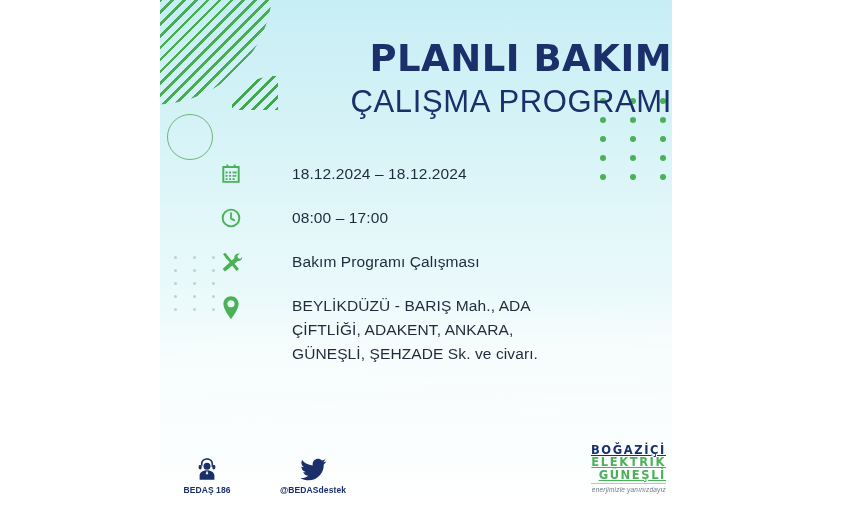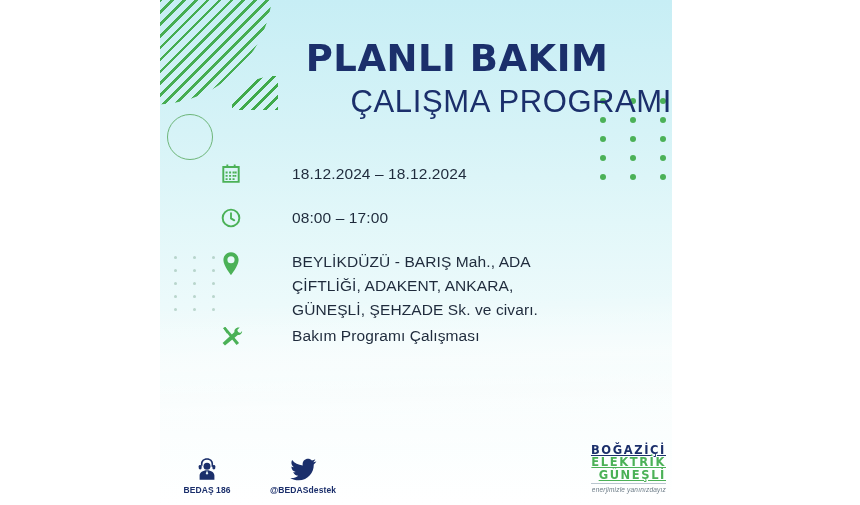--- a/index.html
+++ b/index.html
@@ -122,20 +122,21 @@
   }
   .title-main {
     font-family: "DejaVu Sans", sans-serif;
     font-weight: 700;
     font-size: 37px;
     letter-spacing: 0.5px;
     color: #1b2f6b;
     line-height: 1.05;
     margin: 0;
     padding-left: 82px;
+    text-align: right;
   }
   .title-sub {
     font-family: "Liberation Sans", sans-serif;
     font-weight: 400;
     font-size: 31px;
     letter-spacing: 0.6px;
     color: #1b2f6b;
     line-height: 1.2;
     margin: 4px 0 0 0;
     padding-left: 82px;
@@ -180,21 +181,21 @@
     left: 0;
     bottom: 8px;
     width: 512px;
     height: 60px;
   }
   .social {
     position: absolute;
     left: 12px;
     bottom: 2px;
     display: flex;
-    gap: 26px;
+    gap: 36px;
     align-items: flex-end;
   }
   .social-item {
     width: 70px;
     text-align: center;
   }
   .social-item .glyph {
     height: 30px;
     display: flex;
     align-items: flex-end;
@@ -312,44 +313,44 @@
       <div class="row">
         <span class="ico">
           <svg width="22" height="22" viewBox="0 0 24 24" aria-hidden="true">
             <circle cx="12" cy="12" r="9.1" fill="none" stroke="#4bb157" stroke-width="2.1"></circle>
             <path d="M12 6.6v5.8l3.6 2.2" fill="none" stroke="#4bb157" stroke-width="2" stroke-linecap="round"></path>
           </svg>
         </span>
         <span class="txt">08:00 – 17:00</span>
       </div>
 
-      <div class="row addr">
-        <span class="ico">
-          <svg width="22" height="26" viewBox="0 0 24 28" aria-hidden="true">
-            <path fill="#4bb157" d="M12 1.2c-4.6 0-8.3 3.7-8.3 8.3 0 5.9 8.3 16.6 8.3 16.6s8.3-10.7 8.3-16.6c0-4.6-3.7-8.3-8.3-8.3z"></path>
-            <circle cx="12" cy="9.4" r="3.9" fill="#e8f8f9"></circle>
-          </svg>
-        </span>
-        <span class="txt">
-          <span>BEYLİKDÜZÜ - BARIŞ Mah., ADA</span><br>
-          <span>ÇİFTLİĞİ, ADAKENT, ANKARA,</span><br>
-          <span>GÜNEŞLİ, ŞEHZADE Sk. ve civarı.</span>
-        </span>
-      </div>
-
       <div class="row">
         <span class="ico">
           <svg width="23" height="23" viewBox="0 0 24 24" aria-hidden="true">
             <path fill="#4bb157" d="M3.4 3.2l2.1-1.1 3.6 5.1-1.9 1.6z"></path>
             <path fill="#4bb157" d="M8.0 9.6l9.0 9.6 3.1-1.3-0.4-3.0-9.6-7.3z" opacity="0"></path>
             <path fill="#4bb157" d="M5.6 2.2 3.3 3.4l14.0 17.5 2.6-2.1z"></path>
             <path fill="#4bb157" d="M20.6 2.6l-2.6 2.6.9 2.2 2.2.9 2.0-2.0c.2 2.5-2.0 4.6-4.5 4.2L5.2 21.3l-2.5-2.6L15.1 7.3c-.5-2.6 1.7-4.9 4.3-4.8z"></path>
           </svg>
         </span>
         <span class="txt">Bakım Programı Çalışması</span>
+      </div>
+
+      <div class="row addr">
+        <span class="ico">
+          <svg width="22" height="26" viewBox="0 0 24 28" aria-hidden="true">
+            <path fill="#4bb157" d="M12 1.2c-4.6 0-8.3 3.7-8.3 8.3 0 5.9 8.3 16.6 8.3 16.6s8.3-10.7 8.3-16.6c0-4.6-3.7-8.3-8.3-8.3z"></path>
+            <circle cx="12" cy="9.4" r="3.9" fill="#e8f8f9"></circle>
+          </svg>
+        </span>
+        <span class="txt">
+          <span>BEYLİKDÜZÜ - BARIŞ Mah., ADA</span><br>
+          <span>ÇİFTLİĞİ, ADAKENT, ANKARA,</span><br>
+          <span>GÜNEŞLİ, ŞEHZADE Sk. ve civarı.</span>
+        </span>
       </div>
 
     </div>
 
     <div class="footer">
 
       <div class="social">
 
         <div class="social-item">
           <span class="glyph">

